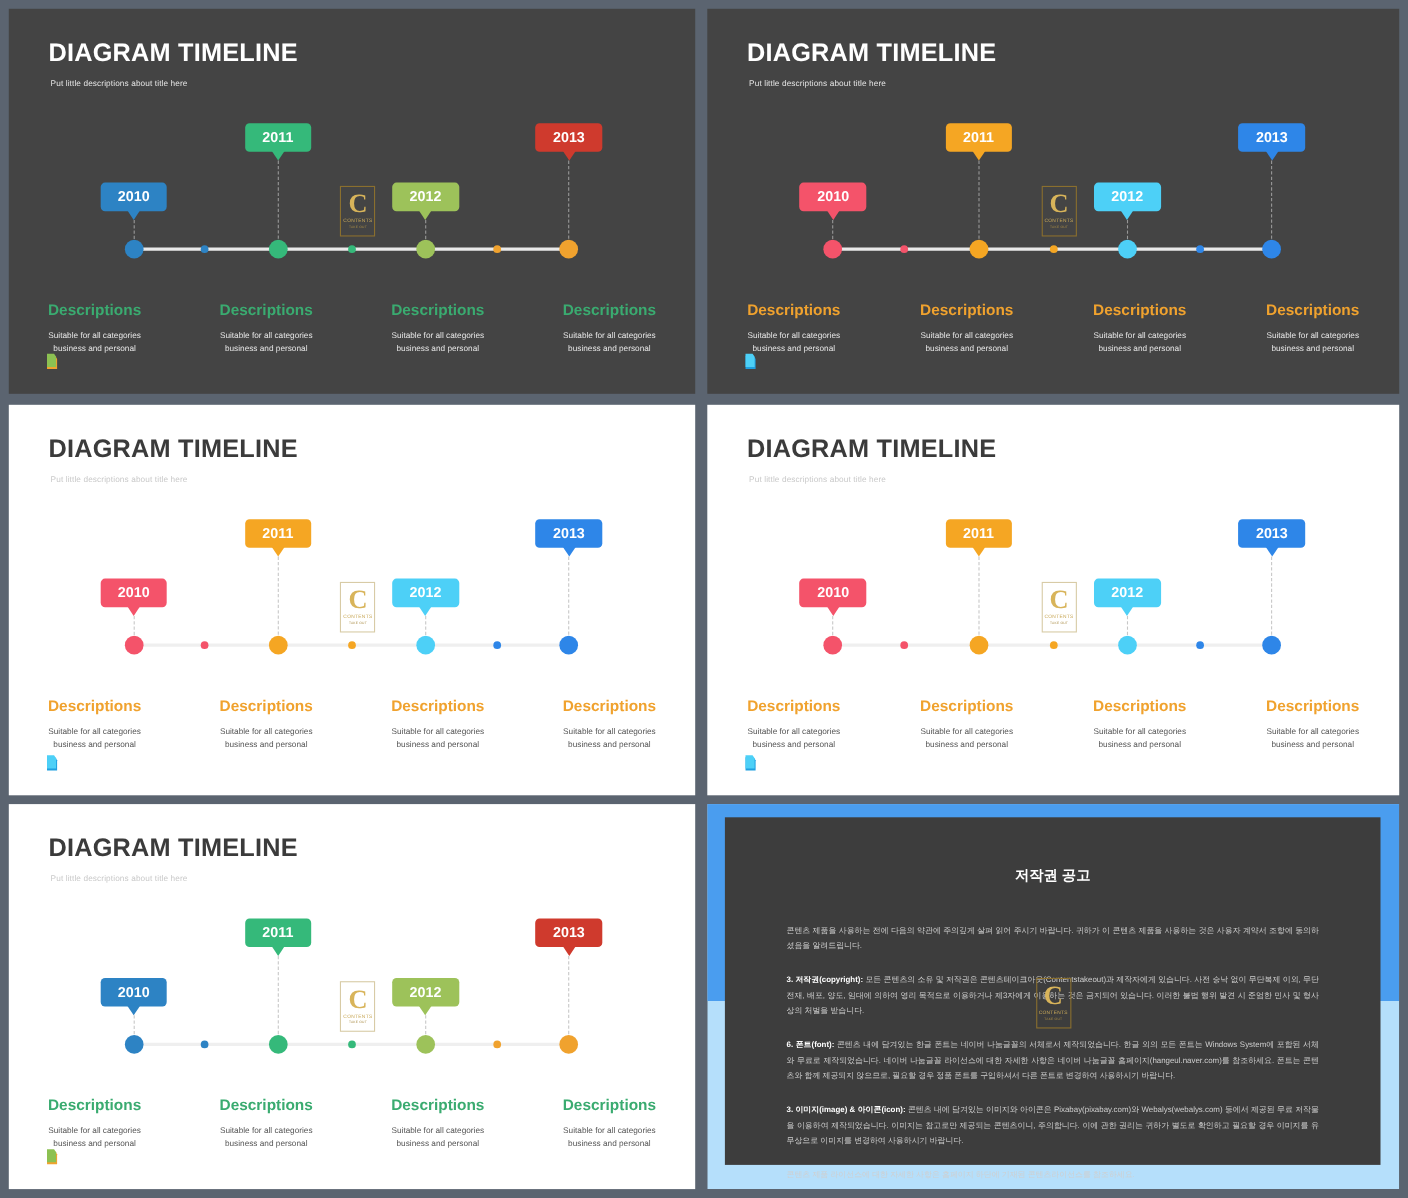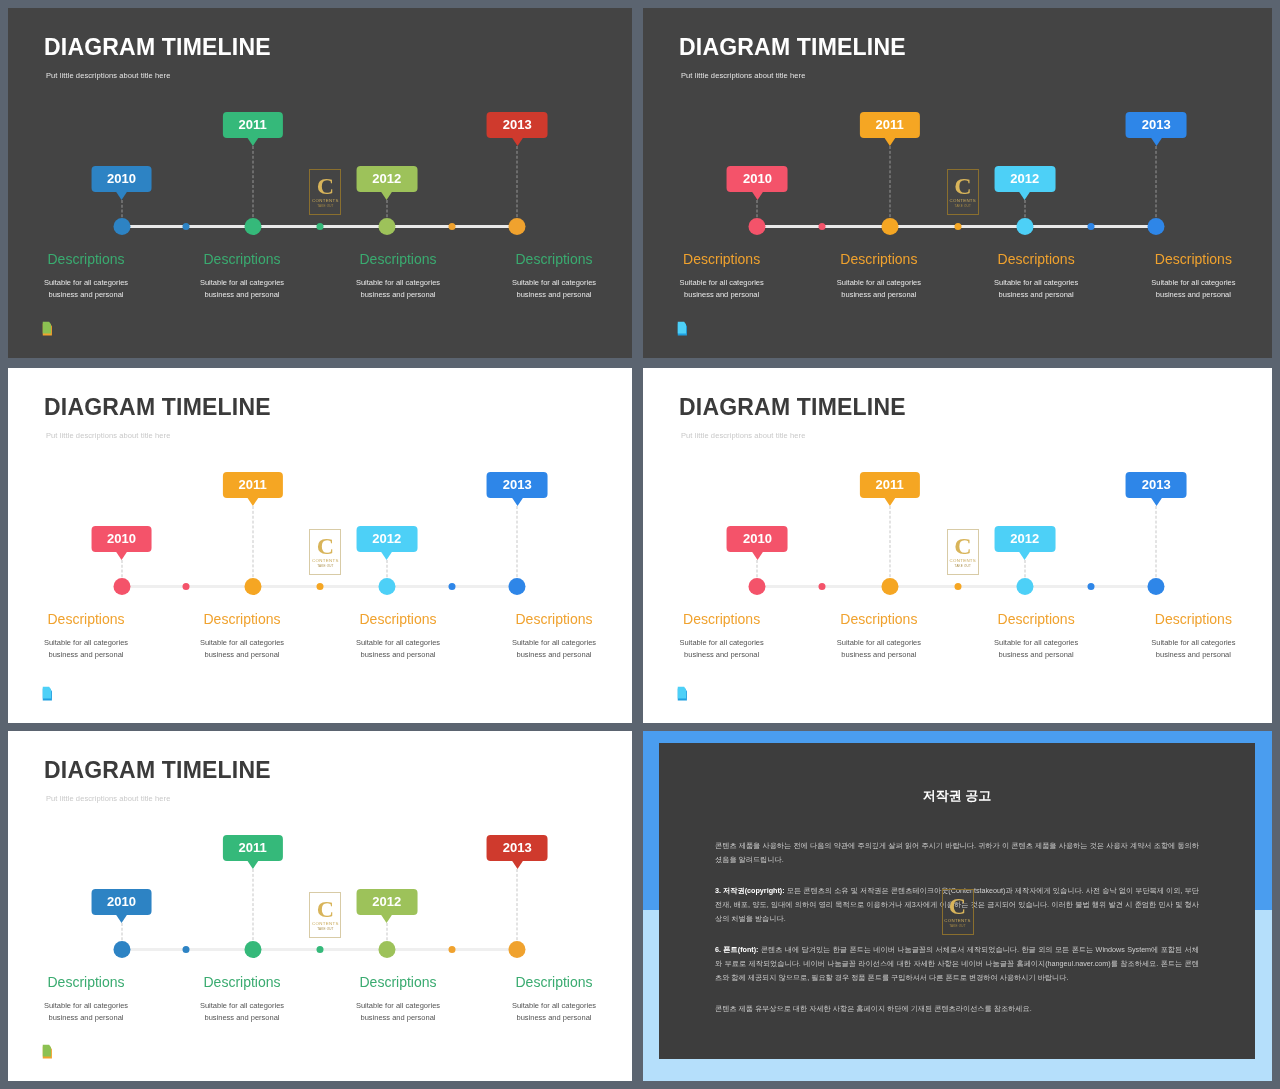--- a/index.html
+++ b/index.html
@@ -115,22 +115,23 @@
   
   .descs {
     position: absolute;
     left: 0; right: 0;
     top: 243px;
     display: flex;
   }
   .desc { flex: 1; text-align: center; padding: 0 10px; }
   .desc-title {
     font-size: 14px;
-    font-weight: normal;
+    font-weight: bold;
     margin-bottom: 10px;
+    margin-top: 22px;
   }
   .desc-body {
     font-size: 7.5px;
     line-height: 1.55;
   }
   .dark .desc-body { color: #e6e6e6; }
   .light .desc-body { color: #555555; }
 
   
   .wm {
@@ -548,22 +549,23 @@
   <div class="cell r3c2">
     <div class="slide">
       <div class="cr-wrap">
         <div class="cr-top"></div>
         <div class="cr-box">
           <div class="cr-title">저작권 공고</div>
           <div class="cr-p">콘텐츠 제품을 사용하는 전에 다음의 약관에 주의깊게 살펴 읽어 주시기 바랍니다. 귀하가 이 콘텐츠 제품을 사용하는 것은 사용자 계약서 조항에 동의하셨음을 알려드립니다.</div>
           <div class="cr-items">
               <div class="cr-p"><b>3. 저작권(copyright):</b><span> 모든 콘텐츠의 소유 및 저작권은 콘텐츠테이크아웃(Contentstakeout)과 제작자에게 있습니다. 사전 승낙 없이 무단복제 이외, 무단전재, 배포, 양도, 임대에 의하여 영리 목적으로 이용하거나 제3자에게 이용하는 것은 금지되어 있습니다. 이러한 불법 행위 발견 시 준엄한 민사 및 형사상의 처벌을 받습니다.</span></div>
               <div class="cr-p"><b>6. 폰트(font):</b><span> 콘텐츠 내에 담겨있는 한글 폰트는 네이버 나눔글꼴의 서체로서 제작되었습니다. 한글 외의 모든 폰트는 Windows System에 포함된 서체와 무료로 제작되었습니다. 네이버 나눔글꼴 라이선스에 대한 자세한 사항은 네이버 나눔글꼴 홈페이지(hangeul.naver.com)를 참조하세요. 폰트는 콘텐츠와 함께 제공되지 않으므로, 필요할 경우 정품 폰트를 구입하셔서 다른 폰트로 변경하여 사용하시기 바랍니다.</span></div>
-            </div>
-          <div class="cr-p">콘텐츠 제품 유무상으로 대한 자세한 사항은 홈페이지 하단에 기재된 콘텐츠라이선스를 참조하세요.</div>
+              <div class="cr-p"><b>3. 이미지(image) &amp; 아이콘(icon):</b><span> 콘텐츠 내에 담겨있는 이미지와 아이콘은 Pixabay(pixabay.com)와 Webalys(webalys.com) 등에서 제공된 무료 저작물을 이용하여 제작되었습니다. 이미지는 참고로만 제공되는 콘텐츠이니, 주의합니다. 이에 관한 권리는 귀하가 별도로 확인하고 필요할 경우 이미지를 유무상으로 이미지를 변경하여 사용하시기 바랍니다.</span></div>
+            </div>
+          <div class="cr-p">콘텐츠 제품 라이선스에 대한 자세한 사항은 홈페이지 하단에 기재된 콘텐츠라이선스를 참조하세요.</div>
         </div>
         <div class="wm cr-wm">
           <div class="wm-c">C</div>
           <div class="wm-t1">CONTENTS</div>
           <div class="wm-t2">TAKE OUT</div>
         </div>
       </div>
     </div>
   </div>
 

